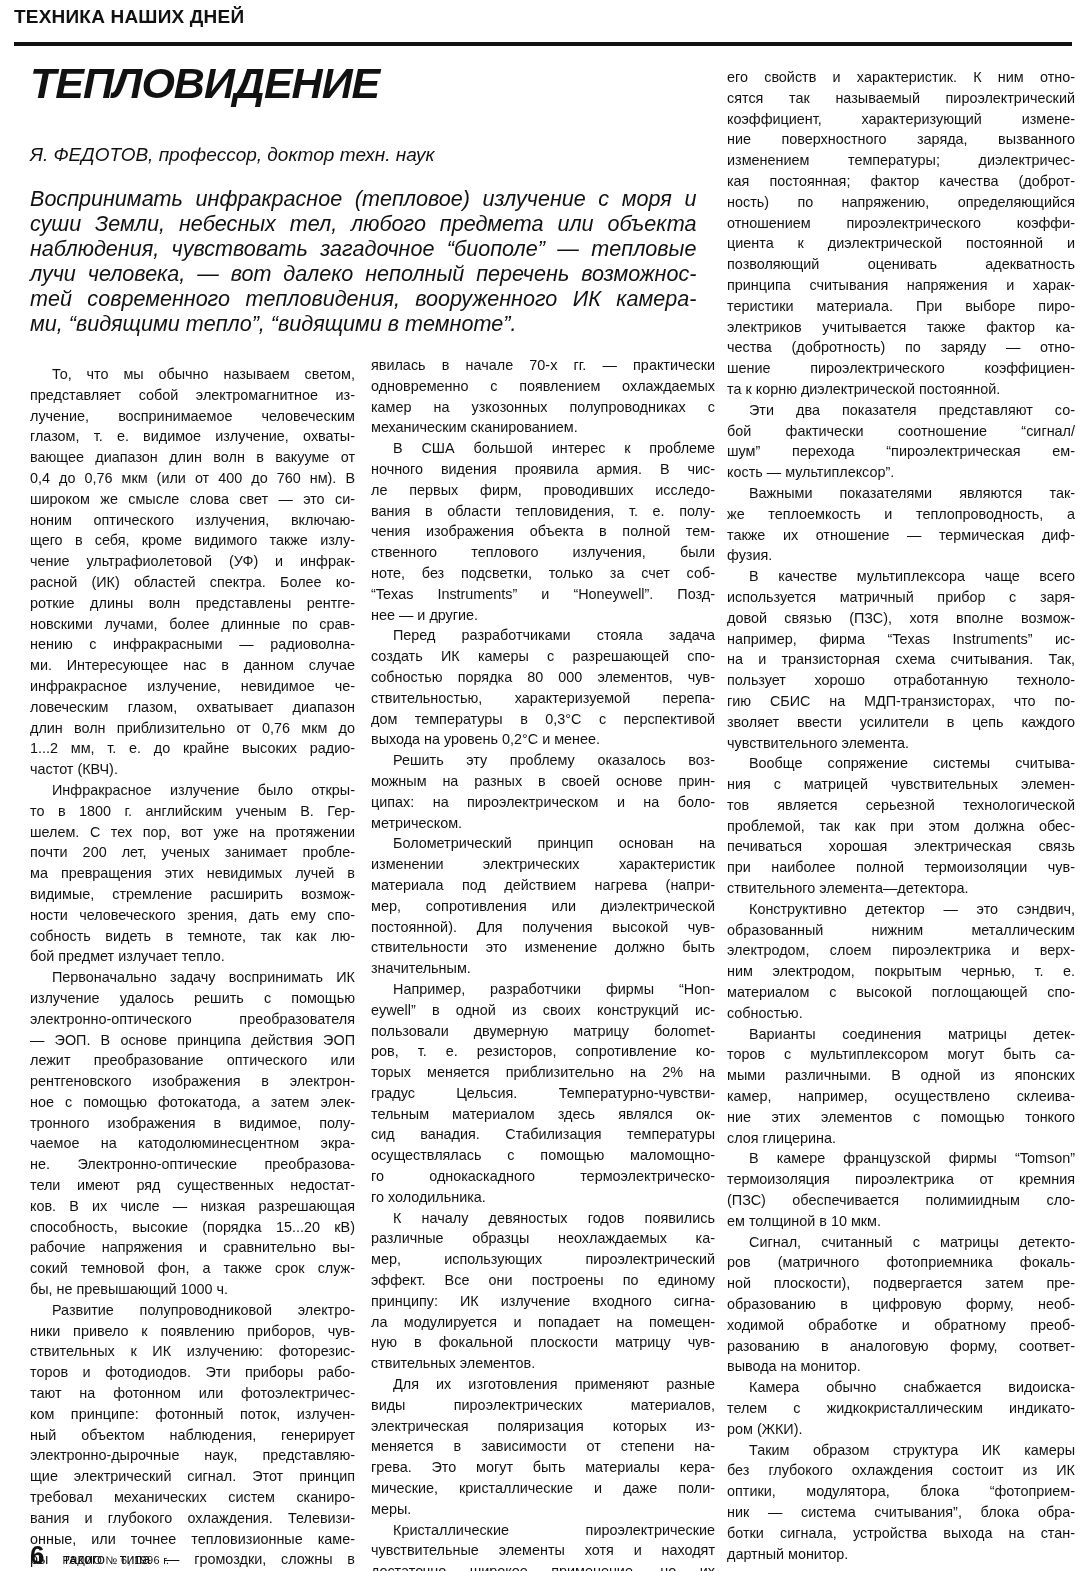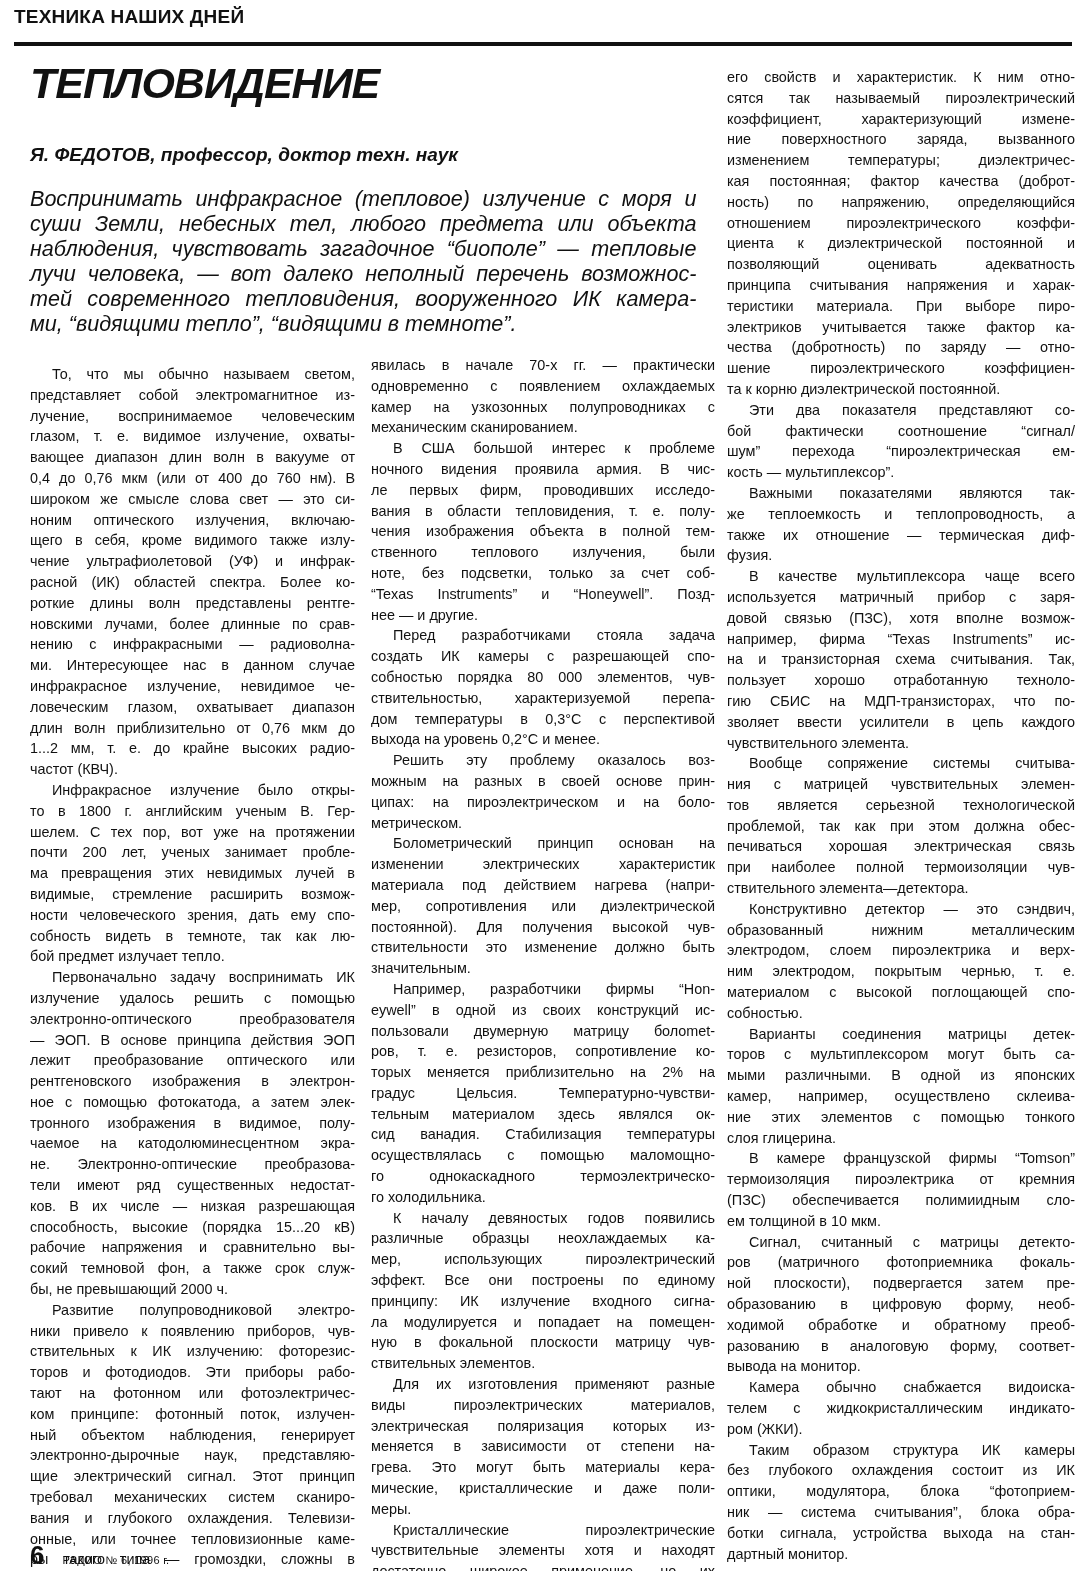--- a/index.html
+++ b/index.html
@@ -1,20 +1,20 @@
 <!DOCTYPE html>
 <html><head>
 <meta charset="utf-8">
 <style>
   html, body { margin: 0; padding: 0; background: #ffffff; }
   body { width: 1085px; height: 1571px; position: relative; overflow: hidden; color: #111; font-family: "Liberation Sans", sans-serif; }
   .rubric { position: absolute; left: 14px; top: 6px; font-weight: bold; font-size: 19px; letter-spacing: 0.2px; }
   .rule { position: absolute; left: 14px; top: 42px; width: 1058px; height: 4px; background: #111; }
   .title { position: absolute; left: 30px; top: 62px; font-weight: bold; font-style: italic; font-size: 43px; letter-spacing: -1px; transform: scaleX(1.0); transform-origin: left; line-height: 1; }
-  .byline { position: absolute; left: 30px; top: 144px; font-weight: bold; font-style: italic; font-size: 19px; }
+  .byline { position: absolute; left: 30px; top: 144px; font-weight: normal; font-style: italic; font-size: 19px; }
   .lede { position: absolute; left: 30px; top: 186px; width: 680px; font-style: italic; font-size: 22px; line-height: 25px; text-align: justify; transform: scaleX(0.98); transform-origin: left; }
   .lede .ln { display: block; text-align: justify; text-align-last: justify; white-space: nowrap; }
   .lede .ln.last { text-align-last: left; }
   .col { position: absolute; font-size: 14.4px; line-height: 20.8px; }
   .col .ln { display: block; text-align: justify; text-align-last: justify; white-space: nowrap; overflow: hidden; }
   .col .ln.end { text-align-last: left; }
   .col .ln.ind { text-indent: 22px; }
   #col1 { left: 30px; top: 364px; width: 325px; }
   #col2 { left: 371px; top: 355px; width: 344px; }
   #col3 { left: 727px; top: 67px; width: 348px; }
@@ -83,21 +83,21 @@
       <span class="ln">рентгеновского изображения в электрон-</span>
       <span class="ln">ное с помощью фотокатода, а затем элек-</span>
       <span class="ln">тронного изображения в видимое, полу-</span>
       <span class="ln">чаемое на катодолюминесцентном экра-</span>
       <span class="ln">не. Электронно-оптические преобразова-</span>
       <span class="ln">тели имеют ряд существенных недостат-</span>
       <span class="ln">ков. В их числе — низкая разрешающая</span>
       <span class="ln">способность, высокие (порядка 15...20 кВ)</span>
       <span class="ln">рабочие напряжения и сравнительно вы-</span>
       <span class="ln">сокий темновой фон, а также срок служ-</span>
-      <span class="ln end">бы, не превышающий 2000 ч.</span>
+      <span class="ln end">бы, не превышающий 1000 ч.</span>
     </div>
     <div>
       <span class="ln ind">Развитие полупроводниковой электро-</span>
       <span class="ln">ники привело к появлению приборов, чув-</span>
       <span class="ln">ствительных к ИК излучению: фоторезис-</span>
       <span class="ln">торов и фотодиодов. Эти приборы рабо-</span>
       <span class="ln">тают на фотонном или фотоэлектричес-</span>
       <span class="ln">ком принципе: фотонный поток, излучен-</span>
       <span class="ln">ный объектом наблюдения, генерирует</span>
       <span class="ln">электронно-дырочные наук, представляю-</span>

